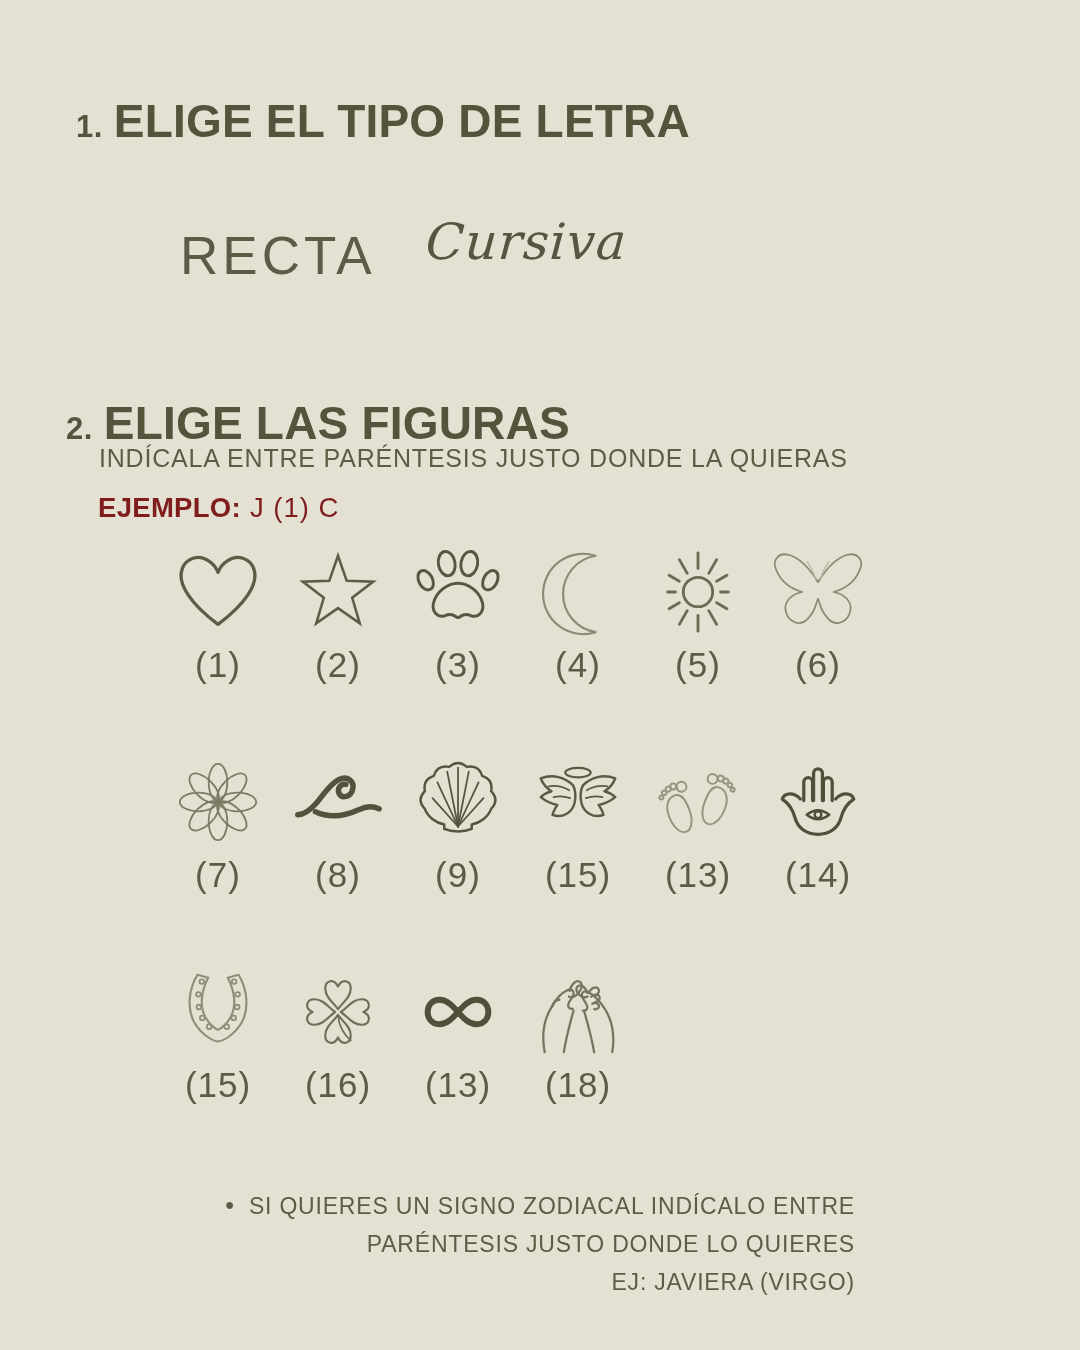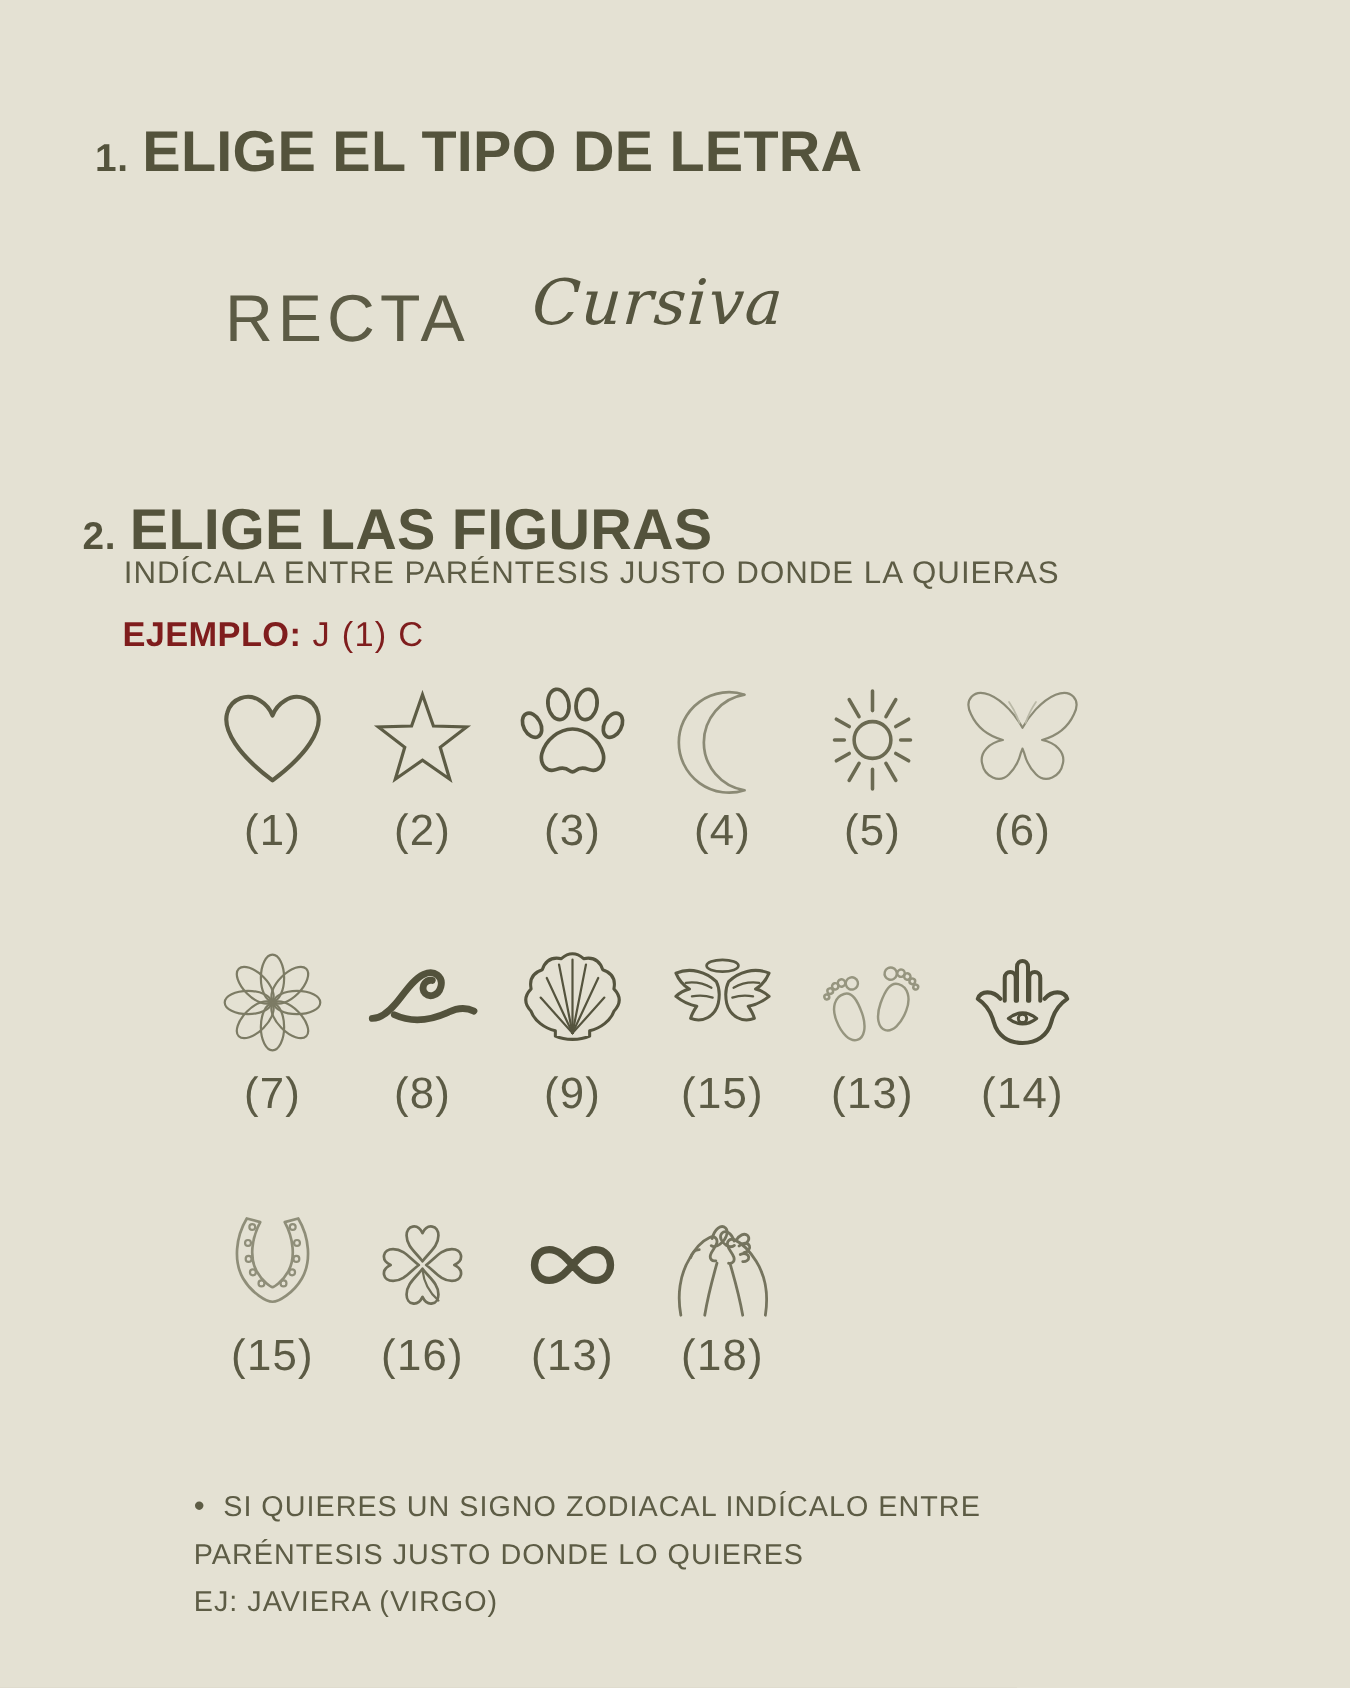--- a/index.html
+++ b/index.html
@@ -50,21 +50,21 @@
   .cell{display:flex;flex-direction:column;align-items:center;}
   .icon{width:98px;height:98px;display:flex;align-items:center;justify-content:center;}
   .icon svg{width:98px;height:98px;display:block;}
   .fig-num{
     margin-top:4px;font-size:35px;color:#5c5b45;
     letter-spacing:1px;font-weight:400;
   }
 
   .footnote{
     position:absolute;left:155px;top:1186px;width:700px;
-    text-align:left;font-size:23px;line-height:38px;
+    text-align:right;font-size:23px;line-height:38px;
     letter-spacing:.8px;color:#5d5c45;
   }
   .footnote .bullet{margin-right:14px;font-size:25px;}
 </style>
 </head>
 <body>
 
 <div class="canvas">
 
   <div class="h-row s1-head">

